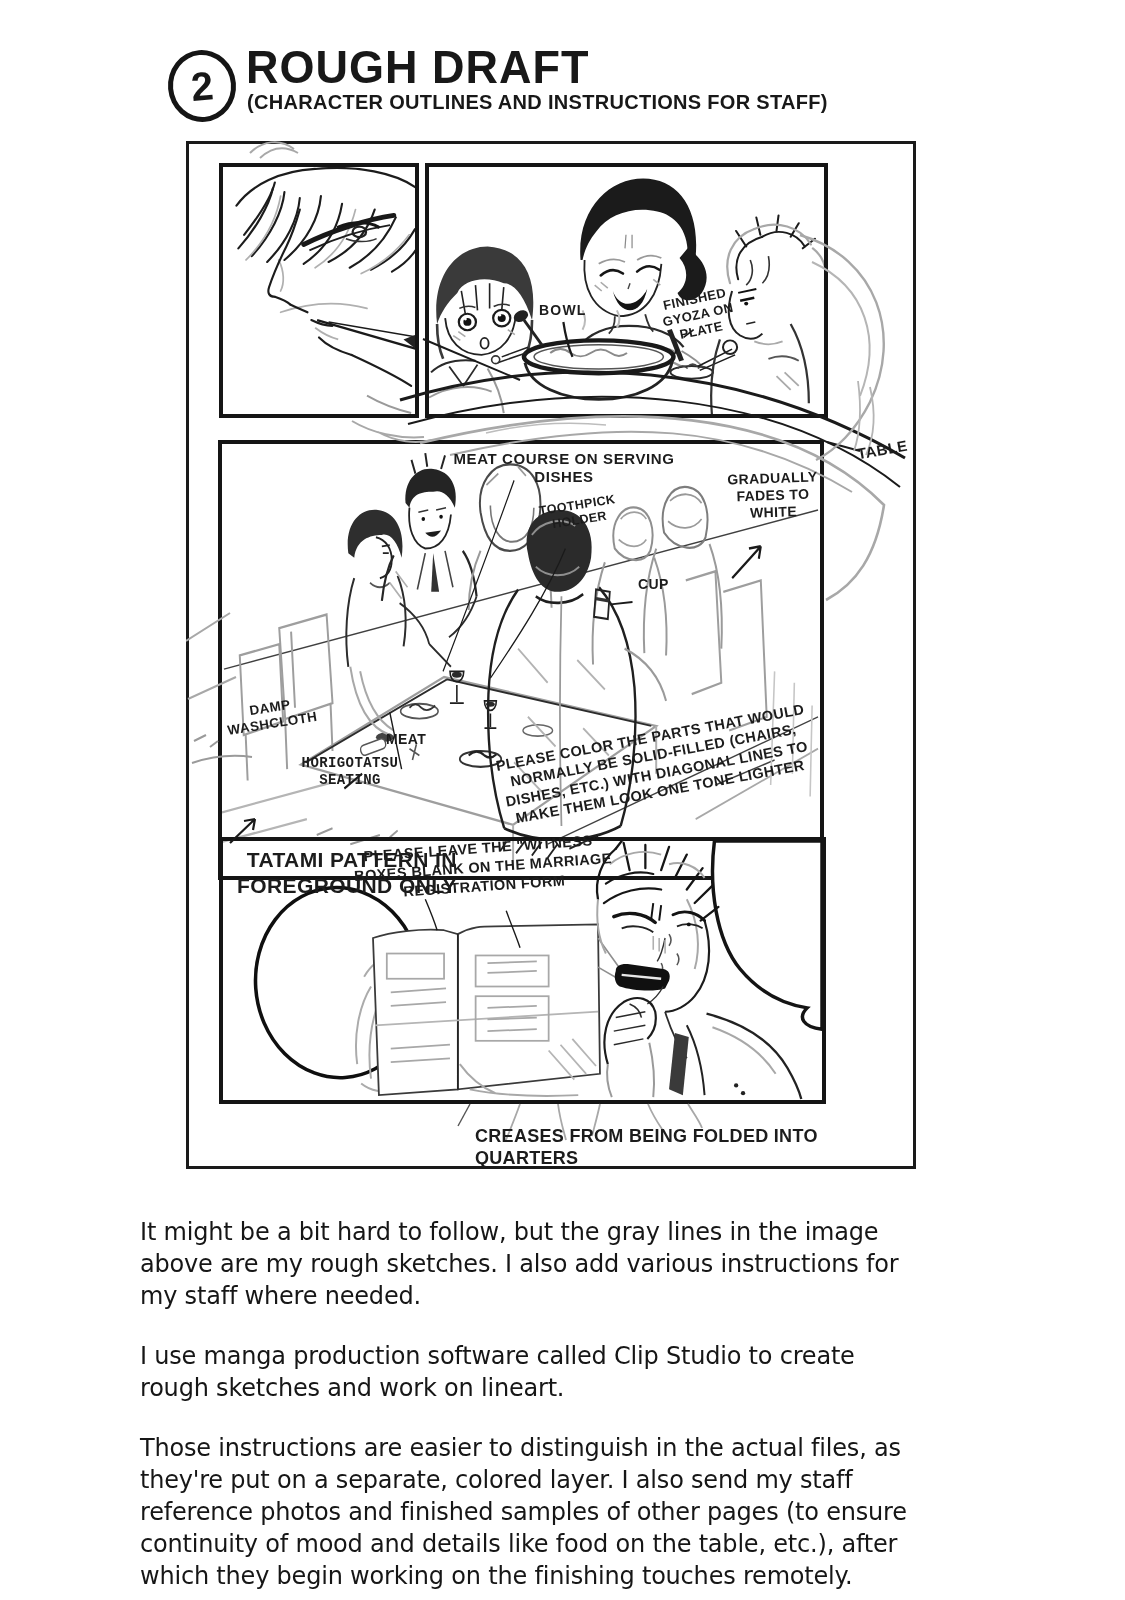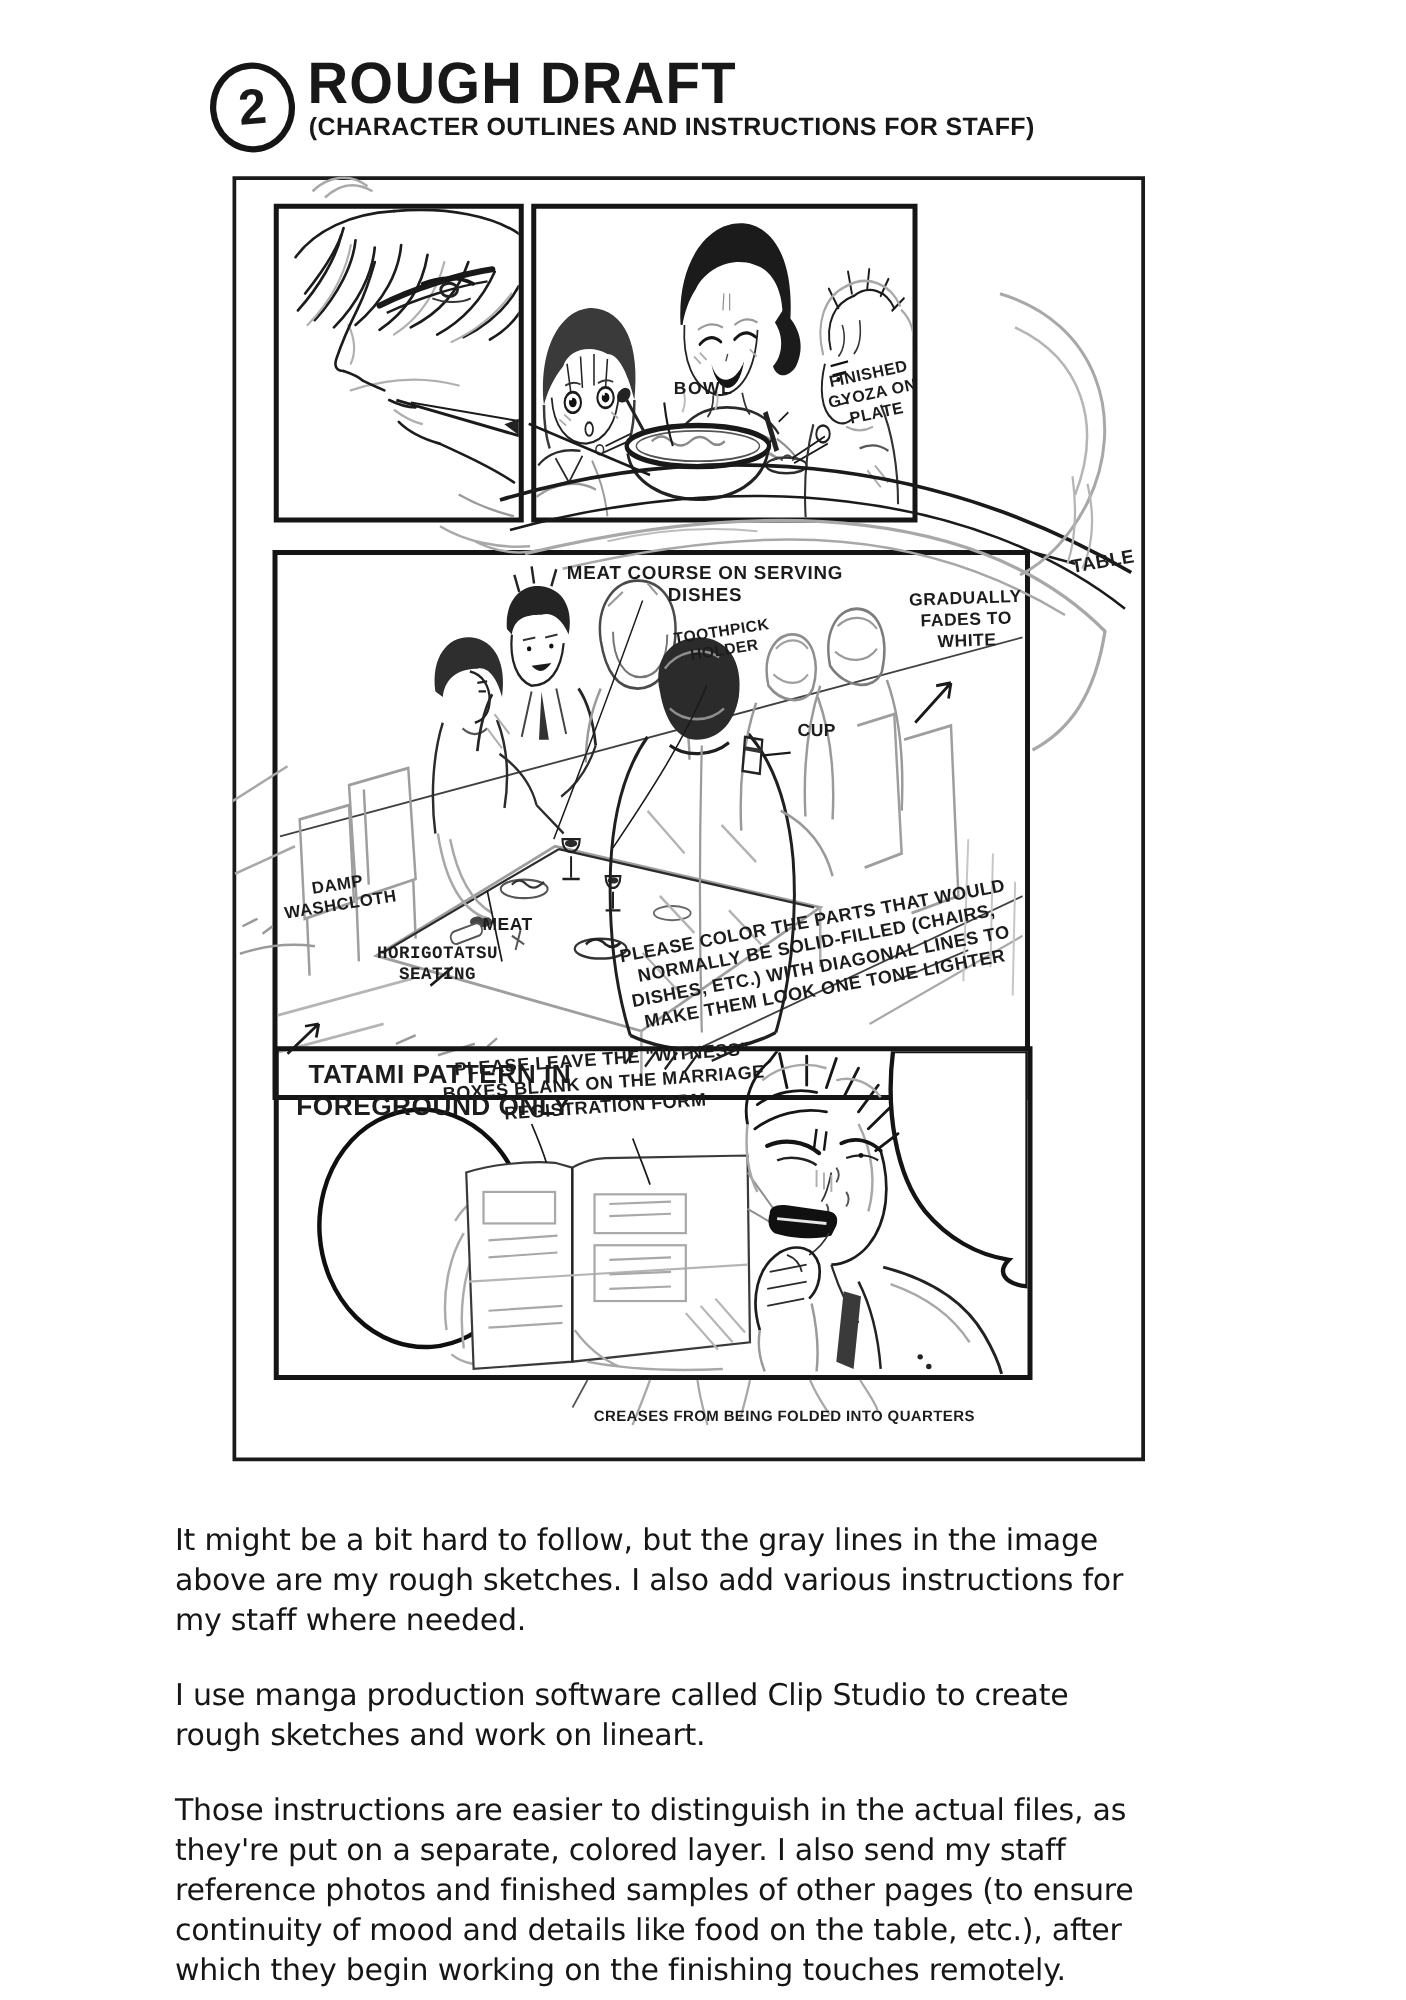--- a/index.html
+++ b/index.html
@@ -11,41 +11,41 @@
               font-size:40px;font-weight:700;transform:rotate(-5deg);}
   .title{position:absolute;left:246px;top:40px;font-size:45px;font-weight:700;letter-spacing:1px;
          transform:scaleY(1.04);transform-origin:left top;}
   .subtitle{position:absolute;left:247px;top:91px;font-size:20px;font-weight:700;letter-spacing:.3px;}
   
   .figure-box{position:absolute;left:186px;top:141px;width:730px;height:1028px;border:3px solid #1a1a1a;
               box-sizing:border-box;}
   .panel{position:absolute;border:4px solid #151515;box-sizing:border-box;background:transparent;}
   .panel svg{position:absolute;left:0;top:0;width:100%;height:100%;overflow:hidden;}
   .p1{left:30px;top:19px;width:200px;height:255px;}
-  .p2{left:236px;top:19px;width:309px;height:255px;padding-left:20px;}
+  .p2{left:236px;top:19px;width:403px;height:255px;padding-left:20px;}
   .p3{left:29px;top:296px;width:606px;height:440px;}
   .p4{left:30px;top:693px;width:607px;height:267px;}
   .overlay{position:absolute;left:-3px;top:-3px;width:730px;height:1028px;z-index:5;pointer-events:none;}
   
   .lbl{position:absolute;font-weight:700;font-size:14px;line-height:1.22;letter-spacing:.4px;
        color:#1c1c1c;white-space:pre-line;text-align:center;z-index:6;}
   .lbl-bowl{left:110px;top:135px;letter-spacing:1.2px;}
   .lbl-gyoza{left:222px;top:124px;width:94px;font-size:13px;transform:rotate(-12deg);}
   .lbl-table{left:668px;top:297px;font-size:15px;transform:rotate(-10deg);}
   .lbl-meat{left:208px;top:6px;width:268px;font-size:15px;letter-spacing:.6px;}
   .lbl-toothpick{left:318px;top:54px;font-size:12.5px;transform:rotate(-9deg);}
   .lbl-fades{left:496px;top:26px;width:110px;transform:rotate(-2deg);}
   .lbl-cup{left:416px;top:132px;text-align:right;}
   .lbl-damp{left:4px;top:256px;font-size:13.5px;transform:rotate(-9deg);}
   .lbl-wine{left:164px;top:287px;}
   .lbl-hori{left:57px;top:311px;width:142px;font-family:Liberation Mono, monospace;}
   .lbl-colornote{left:268px;top:284px;width:330px;font-size:14.5px;line-height:1.26;transform:rotate(-10.5deg);}
   .lbl-tatami{left:48px;top:703px;text-align:right;font-size:21px;}
   .lbl-witness{left:128px;top:-2px;width:264px;font-size:14.5px;line-height:1.3;transform:rotate(-4deg);}
-  .lbl-creases{left:286px;top:982px;width:380px;font-size:12px;letter-spacing:.3px;text-align:left;}
+  .lbl-creases{left:286px;top:982px;width:380px;font-size:18px;letter-spacing:.3px;text-align:left;}
   
   .bodytext{position:absolute;left:140px;top:1216px;width:920px;
             font-family:"DejaVu Sans",sans-serif;font-size:24px;line-height:32px;
             letter-spacing:-0.2px;color:#161616;}
   .bodytext p{margin:0 0 28px 0;white-space:pre-line;}
 </style>
 </head>
 <body>
 
 <div class="page">

